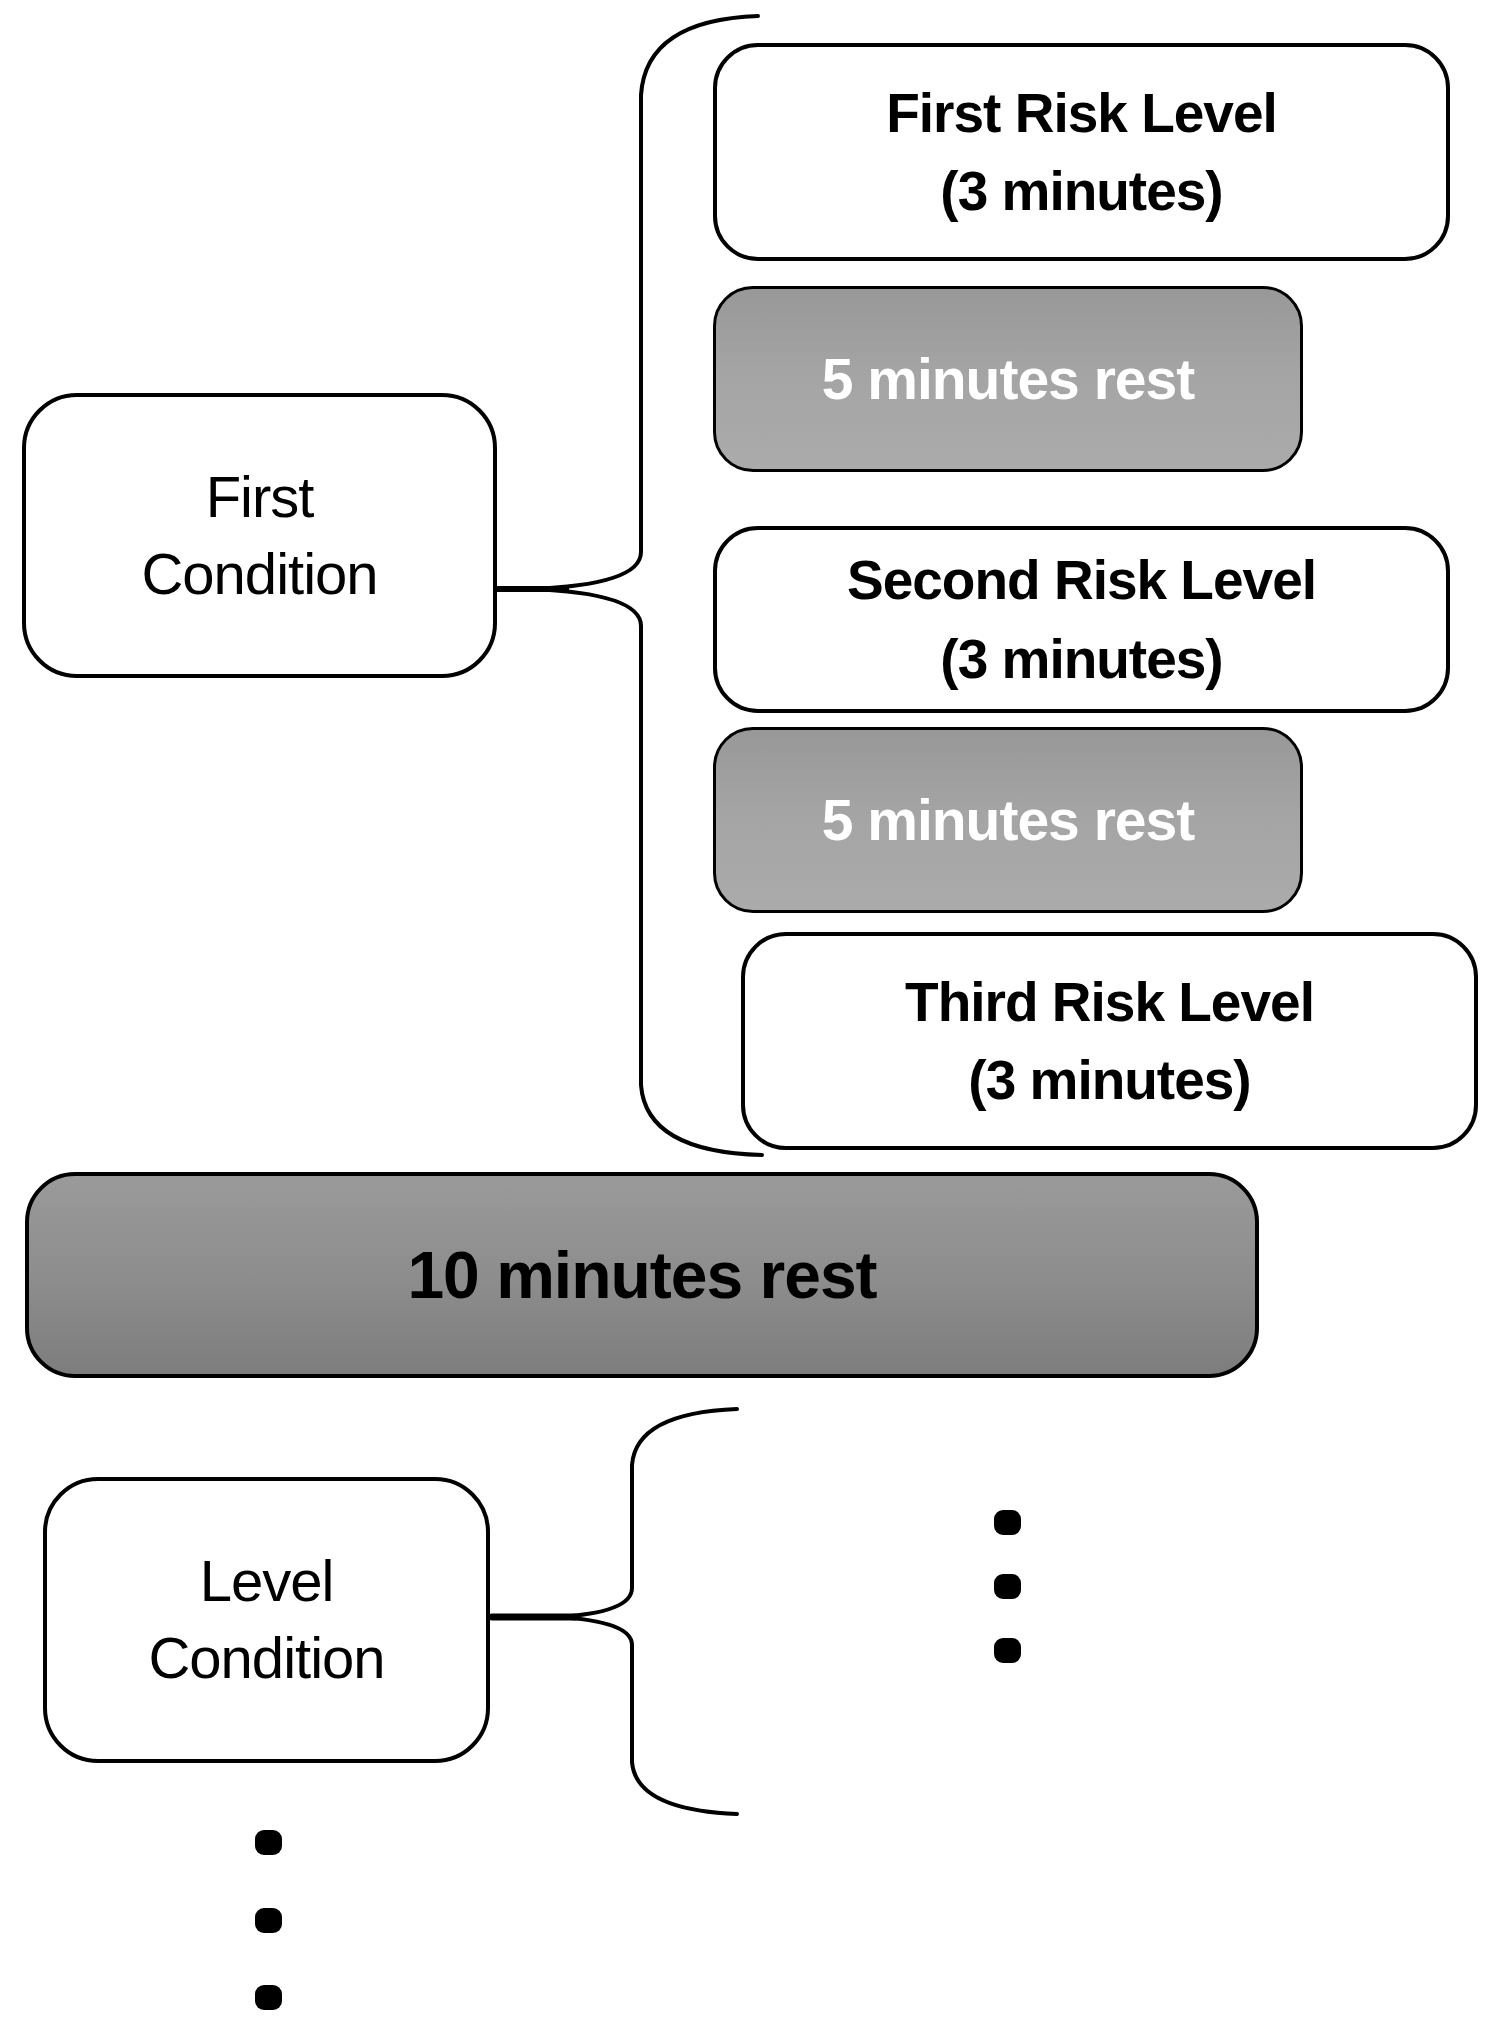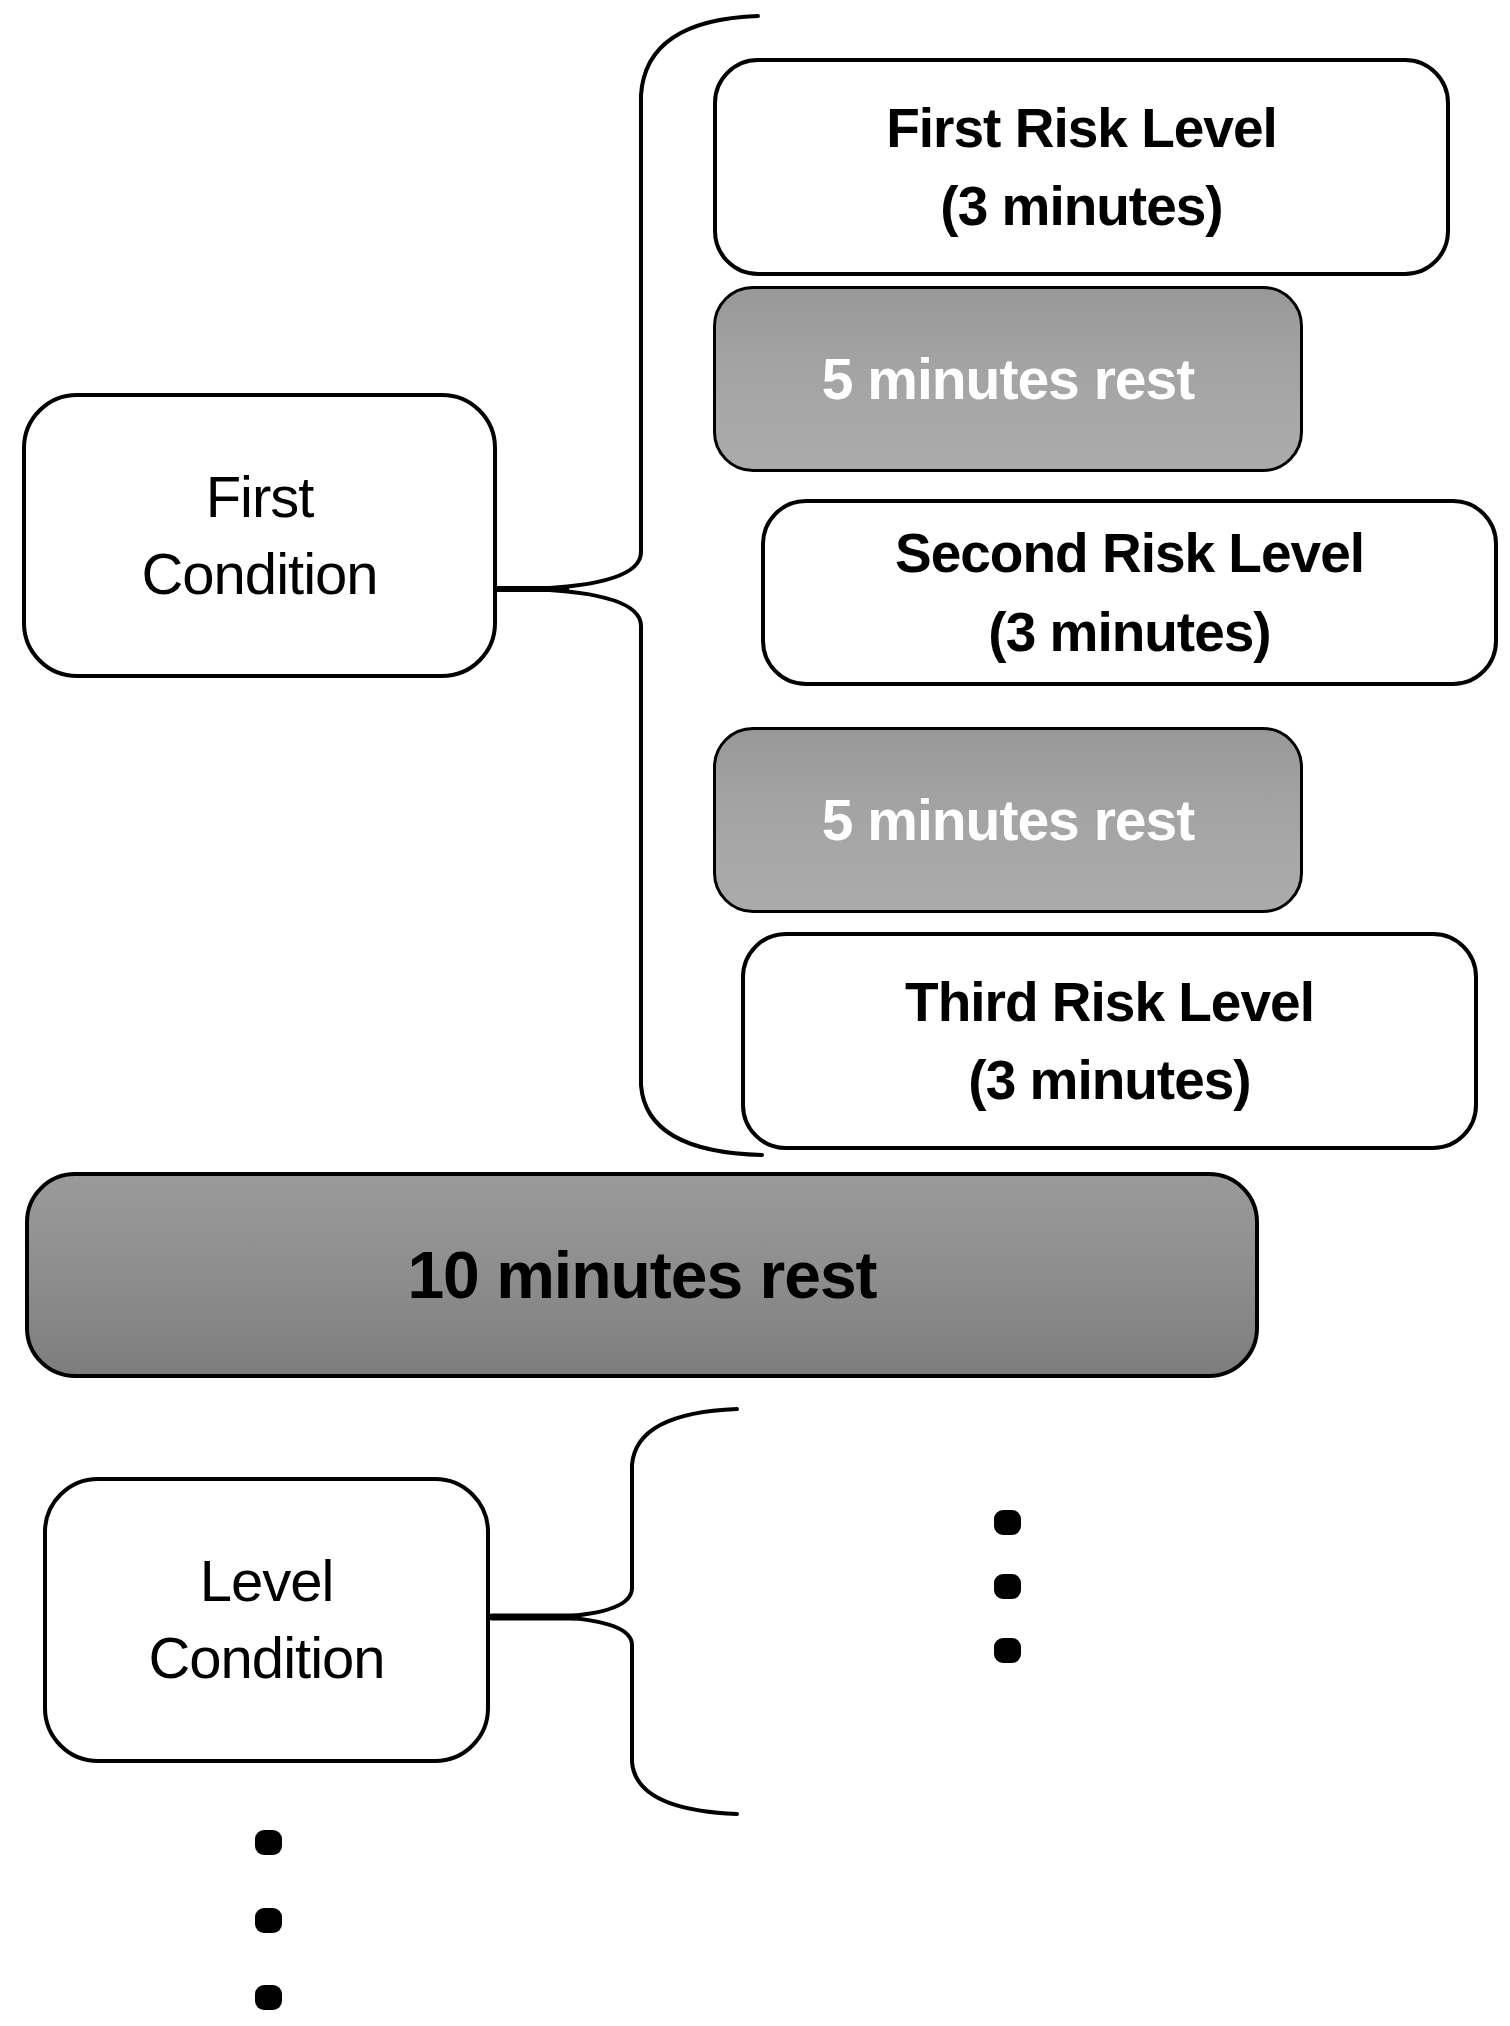--- a/index.html
+++ b/index.html
@@ -21,22 +21,22 @@
   .condition{
     border-radius:55px;font-size:58px;font-weight:400;line-height:1.32;
   }
   #first-condition{left:22px;top:393px;width:475px;height:285px;}
   #second-condition{left:43px;top:1477px;width:447px;height:286px;}
   
   .risk{
     left:713px;width:737px;border-radius:45px;
     font-size:55px;font-weight:600;line-height:1.42;
   }
-  #first-risk{top:58px;height:218px;}
-  #second-risk{top:499px;height:187px;margin-left:48px;}
+  #first-risk{top:43px;height:218px;}
+  #second-risk{top:526px;height:187px;}
   #third-risk{top:932px;height:218px;margin-left:28px;}
   .rest{
     left:713px;width:590px;border-radius:40px;border-width:3px;
     background:linear-gradient(180deg,#989898 0%,#a4a4a4 45%,#ababab 100%);
     color:#ffffff;font-size:57px;font-weight:600;
   }
   #rest-1{top:286px;height:186px;}
   #rest-2{top:727px;height:186px;}
   
   #long-rest{

